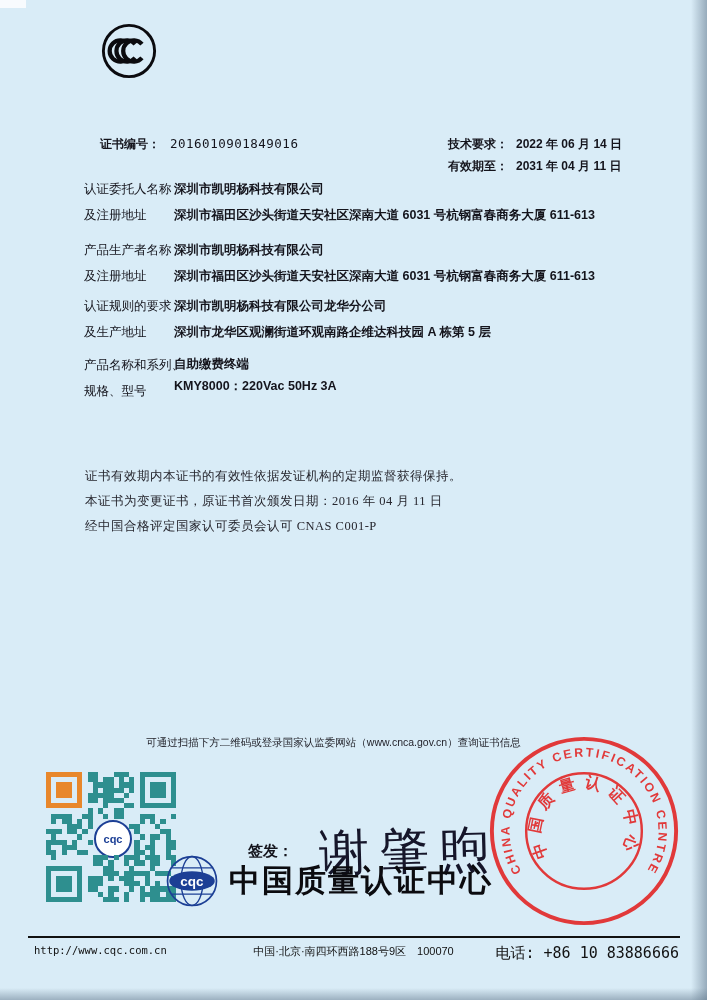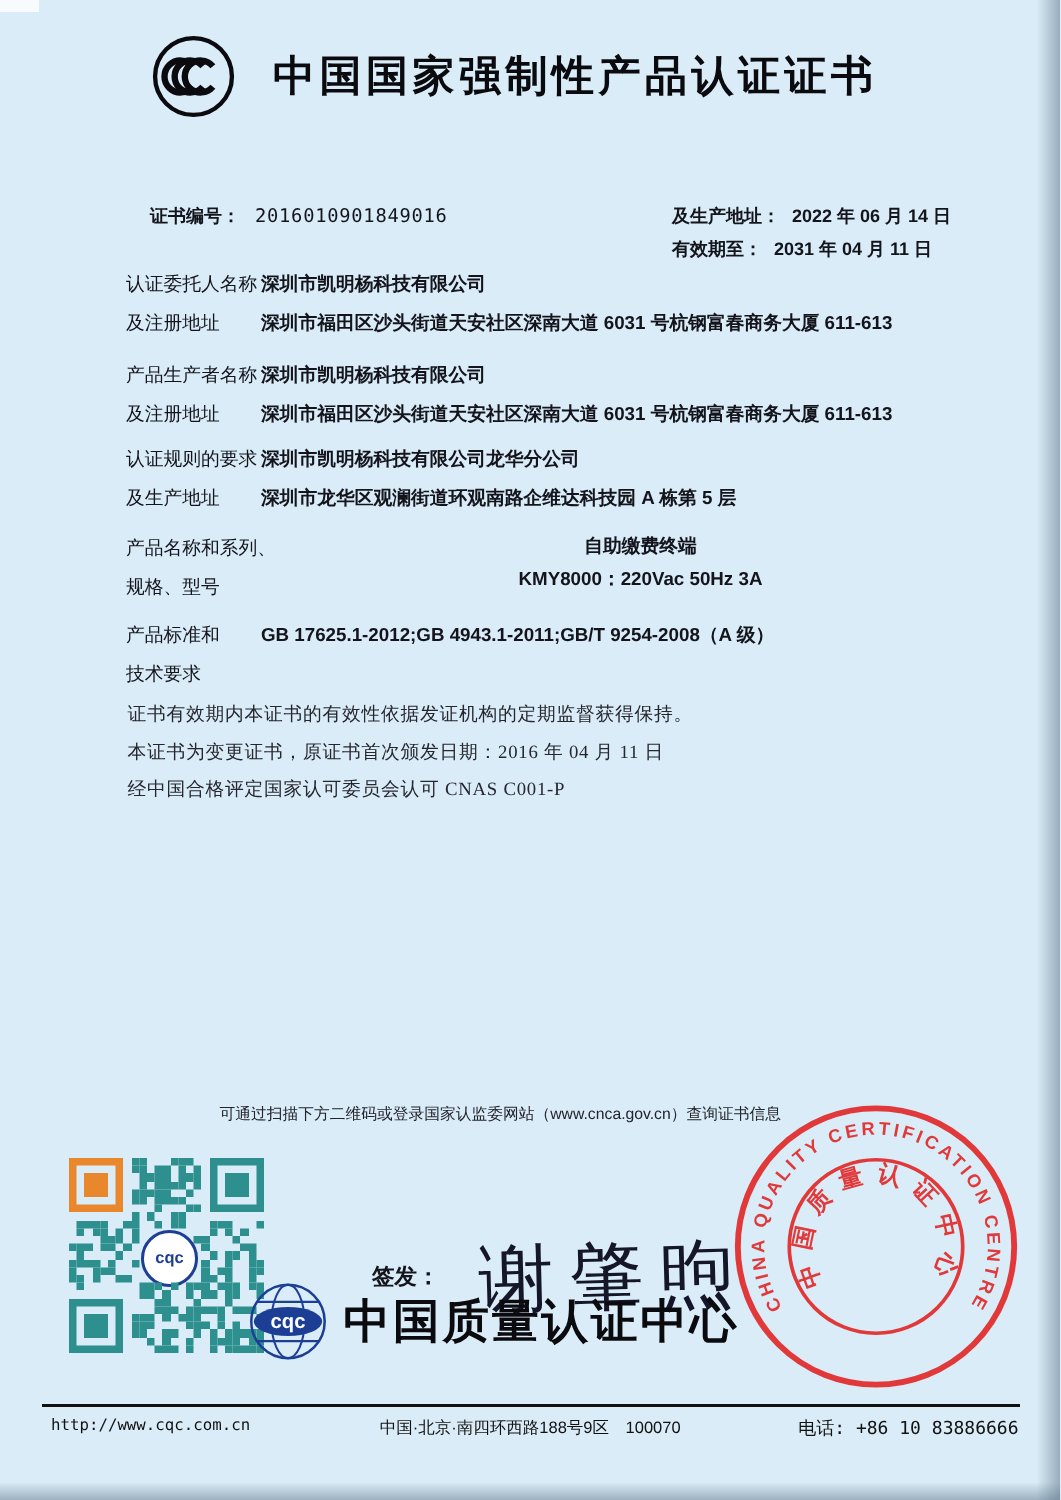--- a/index.html
+++ b/index.html
@@ -19,21 +19,21 @@
   .meta-label{font-weight:bold;font-size:12px;}
   .meta-val{font-size:12.5px;font-family:"DejaVu Sans Mono",monospace;letter-spacing:.5px;}
   .cert-no{position:absolute;left:100px;top:136px;display:flex;gap:10px;align-items:baseline;}
   .issue{position:absolute;left:448px;top:136px;display:flex;gap:8px;align-items:baseline;}
   .expiry{position:absolute;left:448px;top:158px;display:flex;gap:8px;align-items:baseline;}
 
   
   .row{position:absolute;left:84px;width:596px;display:grid;grid-template-columns:90px 1fr;font-size:12.5px;}
   .row .lbls div{font-weight:normal;line-height:26px;white-space:nowrap;}
   .row .vals div{line-height:26px;white-space:nowrap;font-weight:bold;}
-  .row.tight .vals div{line-height:19px;padding-top:3px;text-align:center;}
+  .row.tight .vals div{line-height:19px;padding-top:3px;}
   .r1{top:176px}.r2{top:237px}.r3{top:293px}.r4{top:352px}.r5{top:410px}
 
   
   .statements{position:absolute;left:85px;top:464px;font-family:"Liberation Serif",serif;
               font-size:12.5px;line-height:25px;color:#26262e;letter-spacing:.5px;}
 
   
   .qr-hint{position:absolute;left:0;right:40px;top:736px;text-align:center;font-size:10.5px;color:#23232b;}
   .qr{position:absolute;left:46px;top:772px;width:130px;height:130px;}
   .qr i{position:absolute;background:#2e8f8f;}
@@ -50,44 +50,43 @@
              transform:rotate(-1.5deg);white-space:nowrap;}
   .org-row{position:absolute;left:165px;top:854px;display:flex;align-items:center;gap:10px;}
   .org-name{font-size:31px;font-weight:bold;letter-spacing:2px;color:#0b0b0f;white-space:nowrap;}
   .stamp{position:absolute;left:486px;top:733px;opacity:.95;}
 
   
   .footer-line{position:absolute;left:28px;top:936px;width:652px;border-top:2px solid #111;}
   .footer{position:absolute;left:0;top:944px;width:707px;font-size:11px;color:#111;}
   .f-left{position:absolute;left:34px;font-family:"DejaVu Sans Mono",monospace;font-size:10.5px;}
   .f-center{position:absolute;left:0;right:0;text-align:center;}
-  .f-right{position:absolute;right:28px;font-family:"DejaVu Sans Mono",monospace;font-size:12px;}
+  .f-right{position:absolute;right:28px;font-family:"DejaVu Sans Mono",monospace;font-size:15px;}
 </style>
 </head>
 <body>
 
 <div class="page">
   <div class="corner-w"></div>
 
   <div class="header">
     <svg width="58" height="58" viewBox="0 0 60 60">
       <circle cx="30" cy="30" r="26.5" fill="none" stroke="#0b0b0f" stroke-width="3"></circle>
       <path d="M 29.4,22.9 A 11 11 0 1 0 29.4,37.1" fill="none" stroke="#0b0b0f" stroke-width="4.4"></path>
       <path d="M 36.4,22.9 A 11 11 0 1 0 36.4,37.1" fill="none" stroke="#0b0b0f" stroke-width="4.4"></path>
       <path d="M 43.4,22.9 A 11 11 0 1 0 43.4,37.1" fill="none" stroke="#0b0b0f" stroke-width="4.4"></path>
     </svg>
-    <div class="title">中国国家强制性产品认证证书</div>
   </div>
 
   <div class="cert-no">
     <span class="meta-label">证书编号：</span>
     <span class="meta-val">2016010901849016</span>
   </div>
   <div class="issue">
-    <span class="meta-label">及生产地址：</span>
+    <span class="meta-label">技术要求：</span>
     <span class="meta-label">2022 年 06 月 14 日</span>
   </div>
   <div class="expiry">
     <span class="meta-label">有效期至：</span>
     <span class="meta-label">2031 年 04 月 11 日</span>
   </div>
 
   <div class="row r1">
     <div class="lbls">
       <div>认证委托人名称</div>
@@ -119,30 +118,20 @@
     </div>
   </div>
   <div class="row r4 tight">
     <div class="lbls">
       <div>产品名称和系列、</div>
       <div>规格、型号</div>
     </div>
     <div class="vals">
       <div>自助缴费终端</div>
       <div>KMY8000：220Vac 50Hz 3A</div>
-    </div>
-  </div>
-  <div class="row r5">
-    <div class="lbls">
-      <div>产品标准和</div>
-      <div>技术要求</div>
-    </div>
-    <div class="vals">
-      <div>GB 17625.1-2012;GB 4943.1-2011;GB/T 9254-2008（A 级）</div>
-      <div></div>
     </div>
   </div>
 
   <div class="statements">
     <div>证书有效期内本证书的有效性依据发证机构的定期监督获得保持。</div>
     <div>本证书为变更证书，原证书首次颁发日期：2016 年 04 月 11 日</div>
     <div>经中国合格评定国家认可委员会认可 CNAS C001-P</div>
   </div>
 
   <div class="qr-hint">可通过扫描下方二维码或登录国家认监委网站（www.cnca.gov.cn）查询证书信息</div>

